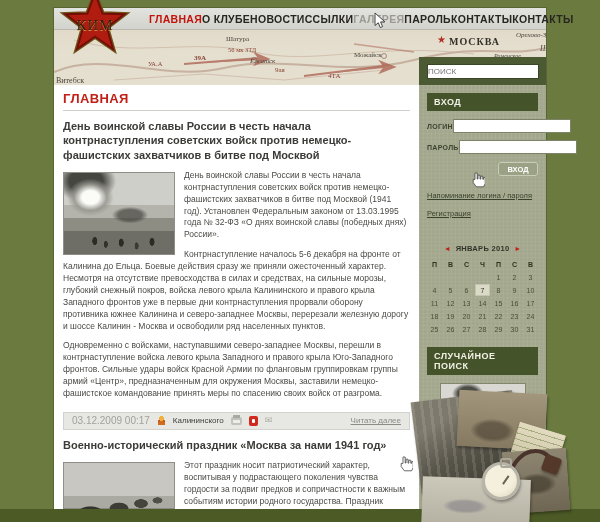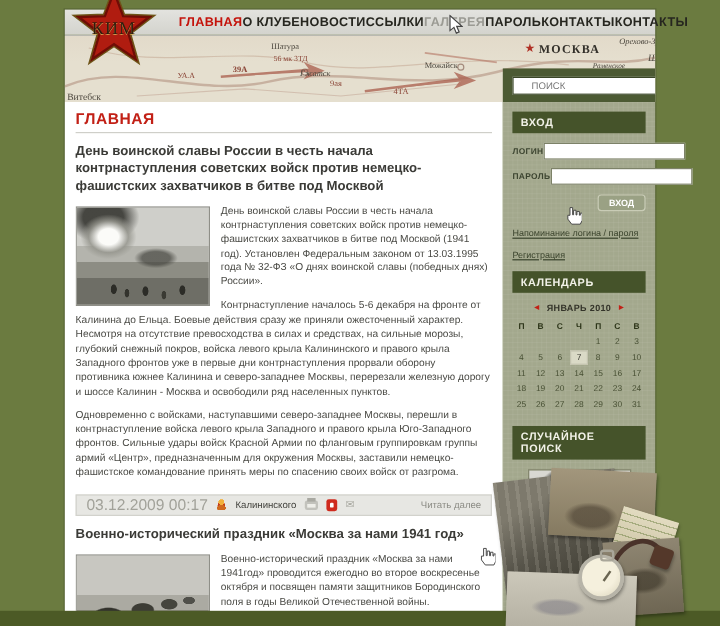--- a/index.html
+++ b/index.html
@@ -39,21 +39,21 @@
 
   
   .logo { position:absolute; left:4px; top:-20px; width:74px; height:76px; z-index:5; cursor:pointer; }
   .logo-kim { position:absolute; left:50%; top:37px; transform:translate(-50%,-50%);
               font-family:"Liberation Serif", serif; font-weight:normal; font-size:15px; letter-spacing:1px;
               color:#2d1d0e; text-shadow:0 1px 0 rgba(220,180,90,.8); }
 
   
   .search-panel { position:absolute; right:0; bottom:0; width:127px; height:28px; background:#4c5a33;
                   display:flex; align-items:center; padding:0 8px; gap:6px; }
-  .search-input { flex:1; height:15px; border:1px solid #3a4627; font-size:8px; color:#555; padding:0 15px; background:#fff; outline:none; }
+  .search-input { flex:1; height:15px; border:1px solid #3a4627; font-size:8px; color:#555; padding:0 0; background:#fff; outline:none; }
   .search-btn { width:13px; height:13px; position:relative; cursor:pointer; }
   .search-btn::before { content:""; position:absolute; left:1px; top:1px; width:7px; height:7px;
                         border:1.5px solid #e8e8da; border-radius:50%; }
   .search-btn::after { content:""; position:absolute; left:9px; top:9px; width:4px; height:1.8px;
                        background:#e8e8da; transform:rotate(45deg); border-radius:1px; }
 
   
   .content-row { display:flex; min-height:402px; }
   .main-col { flex:1; background:#fff; padding:6px 9px 10px; min-width:0; }
   .page-title { font-size:13px; font-weight:bold; color:#c22016; letter-spacing:.4px;
@@ -75,50 +75,50 @@
   .thumb2 { width:112px; height:80px; background:
       radial-gradient(22px 13px at 24% 66%, #33332d 0 58%, transparent 66%),
       radial-gradient(15px 9px at 50% 58%, #3c3c35 0 58%, transparent 66%),
       radial-gradient(11px 7px at 70% 52%, #45453d 0 58%, transparent 66%),
       radial-gradient(8px 5px at 85% 48%, #50504a 0 58%, transparent 66%),
       radial-gradient(40px 16px at 30% 86%, rgba(60,60,52,.55) 0 50%, transparent 75%),
       linear-gradient(#c8c7c1 0 42%, #abaaa2 42% 58%, #8b8a80 58% 100%); }
 
   .meta-bar { clear:both; height:18px; background:#e7e7e3; border:1px solid #d2d2cc;
               display:flex; align-items:center; gap:7px; padding:0 8px; margin:4px 0 6px; }
-  .meta-date { font-size:13px; color:#a2a29a; }
+  .meta-date { font-size:10px; color:#a2a29a; }
   .meta-author { font-size:8px; color:#3f3f3a; }
   .icon-user { width:9px; height:9px; background:
       radial-gradient(circle at 50% 26%, #f2b13c 0 2.4px, transparent 2.6px),
       radial-gradient(6px 4px at 50% 82%, #d06a1f 0 60%, transparent 65%),
       radial-gradient(circle at 50% 60%, #c43c1a 0 3px, transparent 3.4px); }
   .icon-print { width:11px; height:8px; background:#c2c2bc; border-radius:2px; position:relative; cursor:pointer; }
   .icon-print::before { content:""; position:absolute; left:2px; top:-2px; width:7px; height:3px; background:#a9a9a2; }
   .icon-print::after { content:""; position:absolute; left:2px; top:3px; width:7px; height:3px; background:#eeeee9; }
   .icon-pdf { width:9px; height:10px; background:#cf2a1d; border-radius:2px; position:relative; cursor:pointer; }
   .icon-pdf::after { content:""; position:absolute; left:3px; top:3px; width:3px; height:4px; background:#fff; border-radius:1px; }
   .icon-mail { font-size:9px; color:#a8a8a0; line-height:1; cursor:pointer; }
   .meta-spacer { flex:1; }
-  .read-more { font-size:8px; color:#8c8c85; cursor:pointer; }
+  .read-more { font-size:8px; color:#8c8c85; text-decoration:underline; cursor:pointer; }
 
   
   .sidebar { width:127px; background:#a3a88d;
              background-image:linear-gradient(rgba(255,255,255,.05) 1px, transparent 1px),
                               linear-gradient(90deg, rgba(255,255,255,.05) 1px, transparent 1px);
              background-size:4px 4px; padding:8px 8px 0; }
   .sb-header { background:#45532a; color:#f2f2e8; font-size:9px; font-weight:bold; letter-spacing:.5px;
                padding:4px 7px; margin-bottom:8px; }
   .form-row { display:flex; align-items:center; margin:7px 0; }
   .form-row label { width:36px; font-size:7px; color:#3c4430; font-weight:bold; letter-spacing:.3px; }
   .form-row input { flex:1; height:14px; border:1px solid #7d8268; background:#fff; font-size:8px; padding:0 3px; outline:none; }
   .login-btn { display:block; margin:8px 0 8px auto; width:40px; height:14px; background:#9aa184;
                border:1px solid #c9ccb6; border-radius:3px; color:#fff; font-weight:bold; font-size:7.5px;
                font-family:"Liberation Sans", sans-serif; cursor:pointer; }
   .sb-link { display:inline; font-size:7.5px; color:#39422b; text-decoration:underline; cursor:pointer; line-height:1.5; }
-  .login-links { margin-bottom:6px; }
+  .login-links { margin-bottom:24px; }
 
   .cal-nav { display:flex; justify-content:center; align-items:center; gap:5px; margin:2px 0 5px; }
   .cal-arrow { color:#c22016; font-size:7px; cursor:pointer; }
   .cal-month { font-size:7.5px; font-weight:bold; color:#333329; letter-spacing:.3px; }
   .cal-grid { display:grid; grid-template-columns:repeat(7,1fr); gap:1px; margin-bottom:12px; }
   .cal-cell { height:12px; display:flex; align-items:center; justify-content:center;
               font-size:7px; color:#474f33; cursor:pointer; }
   .cal-dow { font-weight:bold; color:#2c3418; cursor:default; }
   .cal-today { background:#dadac6; border:1px solid #c4c4b0; color:#33332b; }
 
@@ -243,21 +243,20 @@
             <span class="icon-mail">✉</span>
             <span class="meta-spacer"></span>
             <span class="read-more">Читать далее</span>
           </div>
         </article>
 
         <article>
           <h2 class="article-title">Военно-исторический праздник «Москва за нами 1941 год»</h2>
           <div class="article-body">
             <div class="thumb thumb2"></div>
-            <p>Военно-исторический праздник «Москва за нами 1941год» проводится ежегодно во второе воскресенье октября и посвящен памяти защитников Бородинского поля в годы Великой Отечественной войны.</p>
             <p>Этот праздник носит патриотический характер, воспитывая у подрастающего поколения чувства гордости за подвиг предков и сопричастности к важным событиям истории родного государства. Праздник состоит из двух частей: торжественного церемониала, посвященного памяти защитников Бородинского поля и военно-исторической реконструкции с участием военно-исторических клубов.</p>
 
           </div>
 
         </article>
       </main>
 
       <aside class="sidebar">
 
         <section>
@@ -271,21 +270,20 @@
             <input type="password" style="">
           </div>
           <button class="login-btn">ВХОД</button>
           <div class="login-links">
             <span class="sb-link">Напоминание логина / пароля</span><br>
             <span class="sb-link">Регистрация</span>
           </div>
         </section>
 
         <section>
-          <h3 class="sb-header">КАЛЕНДАРЬ</h3>
           <div class="cal-nav">
             <span class="cal-arrow">◄</span>
             <span class="cal-month">ЯНВАРЬ 2010</span>
             <span class="cal-arrow">►</span>
           </div>
           <div class="cal-grid">
               <div class="cal-cell cal-dow">П</div>
               <div class="cal-cell cal-dow">В</div>
               <div class="cal-cell cal-dow">С</div>
               <div class="cal-cell cal-dow">Ч</div>

